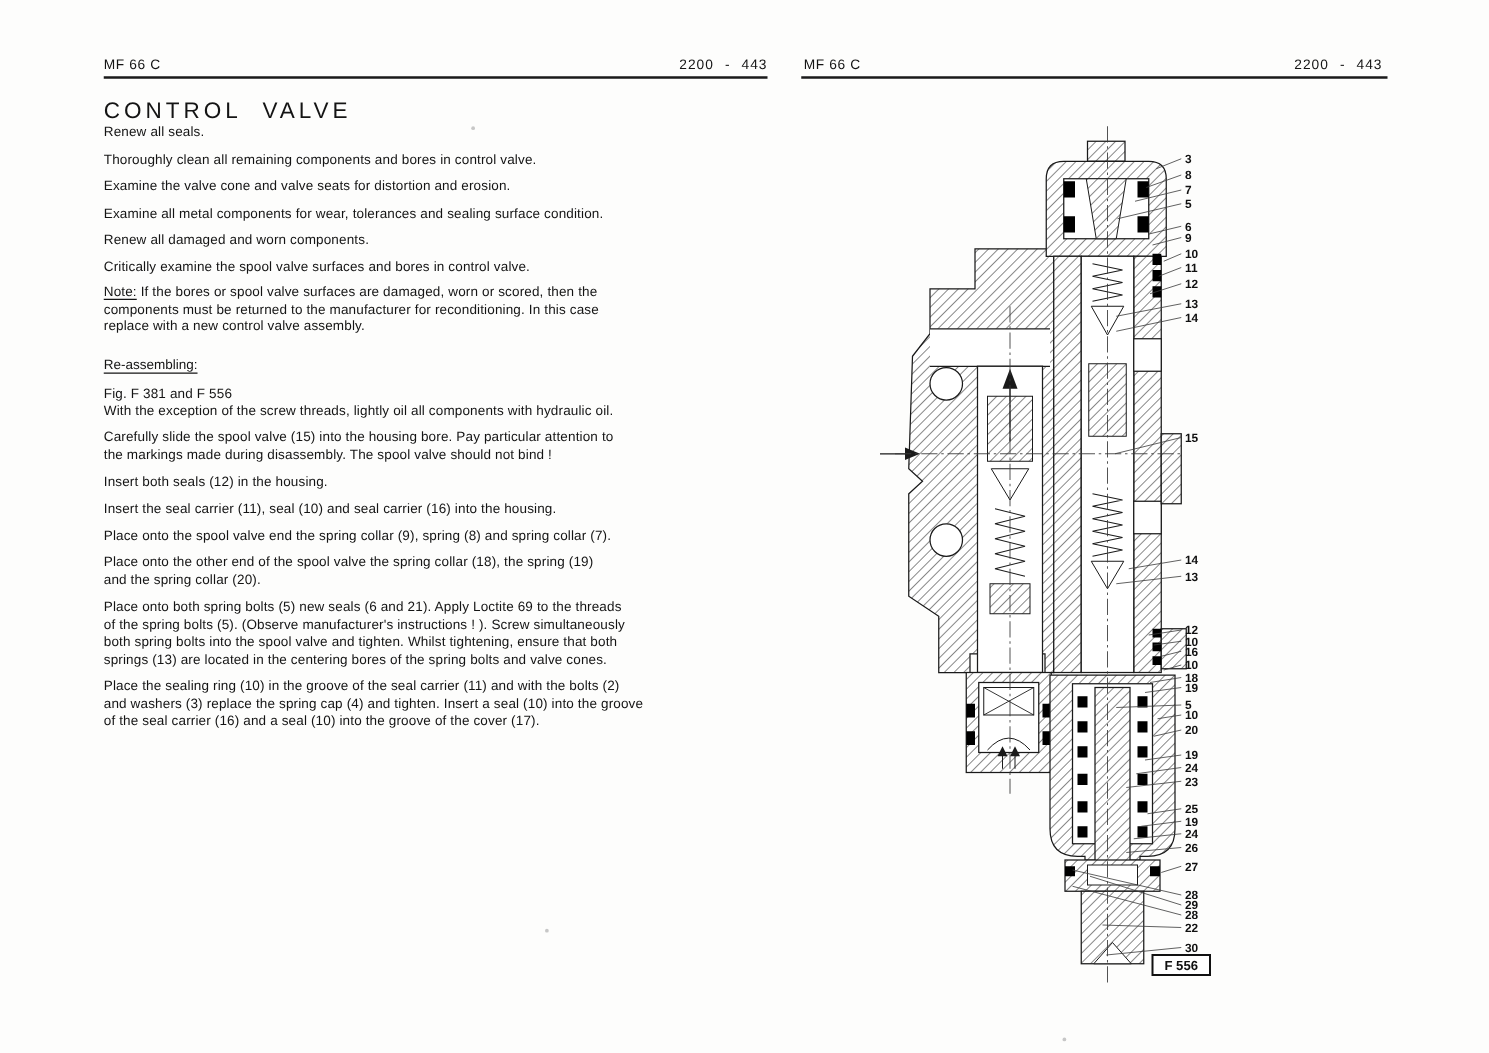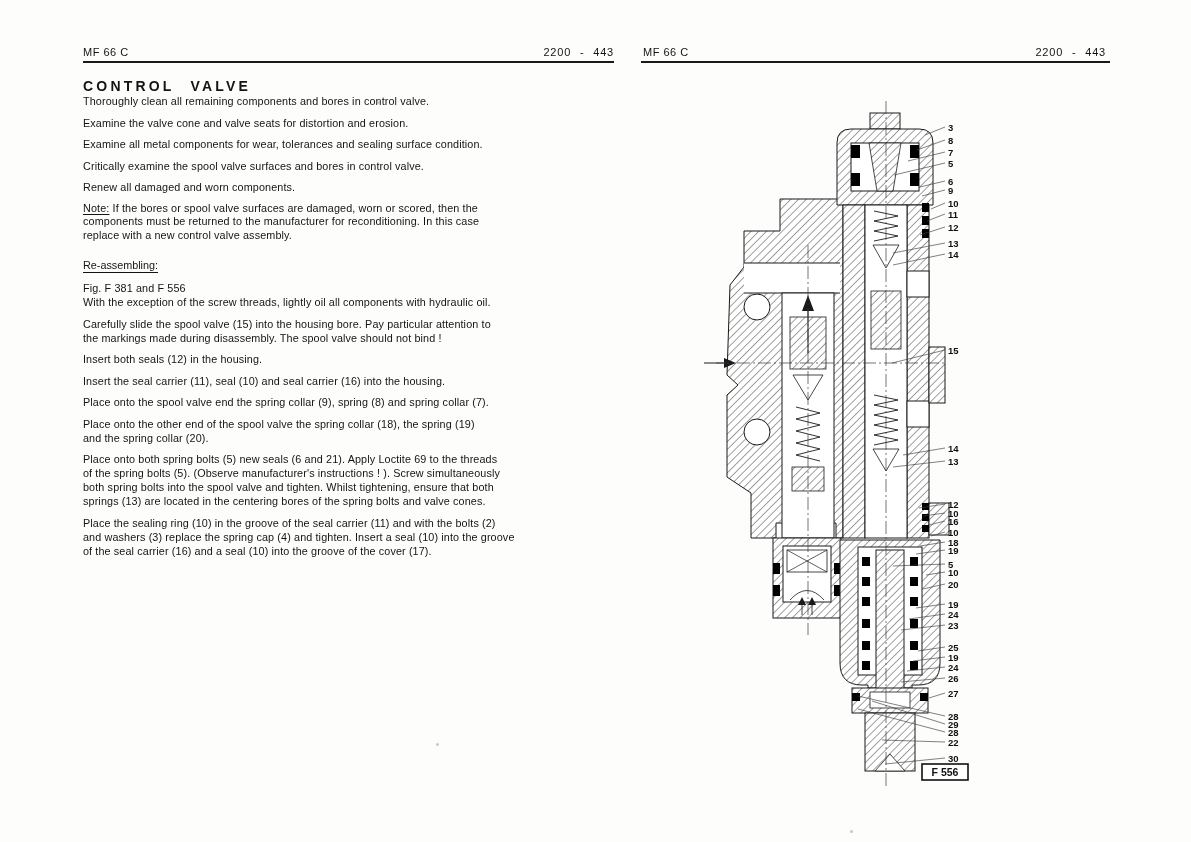--- a/index.html
+++ b/index.html
@@ -10,21 +10,21 @@
   }
   .page{position:absolute;top:0;height:842px}
   #page-left{left:83px;width:531px}
   #page-right{left:630px;width:480px}
   .hdr{display:flex;justify-content:space-between;align-items:flex-end;
        margin-top:46px;font-size:11px;letter-spacing:.5px}
   #page-right .hdr{margin-left:13px;margin-right:4px}
   .hdr .pref{word-spacing:5px;letter-spacing:.8px}
   .rule{border-bottom:2px solid #1a1a1a;margin-top:3px}
   #page-right .rule{margin-left:11px}
-  .title{font-size:14px;font-weight:700;letter-spacing:3.2px;word-spacing:9px;
+  .title{font-size:18px;font-weight:400;letter-spacing:3.2px;word-spacing:9px;
          margin:15px 0 0 0}
   .sect{font-size:10.8px;font-weight:400;text-decoration:underline;
         text-underline-offset:2.5px;margin:17px 0 10px 0}
   .para{font-size:10.8px;line-height:14px;letter-spacing:.12px;
         margin:0 0 7.5px 0;white-space:pre-line}
   .para.note{line-height:13.5px}
   .note-label{text-decoration:underline;text-underline-offset:2px}
   #figure-svg{position:absolute;left:0;top:95px}
   .cl{stroke:#3a3a3a;stroke-width:.7;stroke-dasharray:13 3 2 3}
   .leader{stroke:#3c3c3c;stroke-width:.65}
@@ -40,25 +40,26 @@
 
 <div class="page" id="page-left">
   <div class="hdr">
     <span>MF 66 C</span>
     <span class="pref">2200  -  443</span>
   </div>
   <div class="rule"></div>
 
   <h1 class="title">CONTROL VALVE</h1>
 
+  <p class="para">Renew all seals.</p>
   <p class="para">Thoroughly clean all remaining components and bores in control valve.</p>
   <p class="para">Examine the valve cone and valve seats for distortion and erosion.</p>
   <p class="para">Examine all metal components for wear, tolerances and sealing surface condition.</p>
+  <p class="para">Renew all damaged and worn components.</p>
   <p class="para">Critically examine the spool valve surfaces and bores in control valve.</p>
-  <p class="para">Renew all damaged and worn components.</p>
   <p class="para note"><span class="note-label">Note:</span>  <span>If the bores or spool valve surfaces are damaged, worn or scored, then the
 components must be returned to the manufacturer for reconditioning. In this case
 replace with a new control valve assembly.</span></p>
 
   <h2 class="sect">Re-assembling:</h2>
   <p class="para">Fig. F 381 and F 556
 With the exception of the screw threads, lightly oil all components with hydraulic oil.</p>
   <p class="para">Carefully slide the spool valve (15) into the housing bore. Pay particular attention to
 the markings made during disassembly. The spool valve should not bind !</p>
   <p class="para">Insert both seals (12) in the housing.</p>

